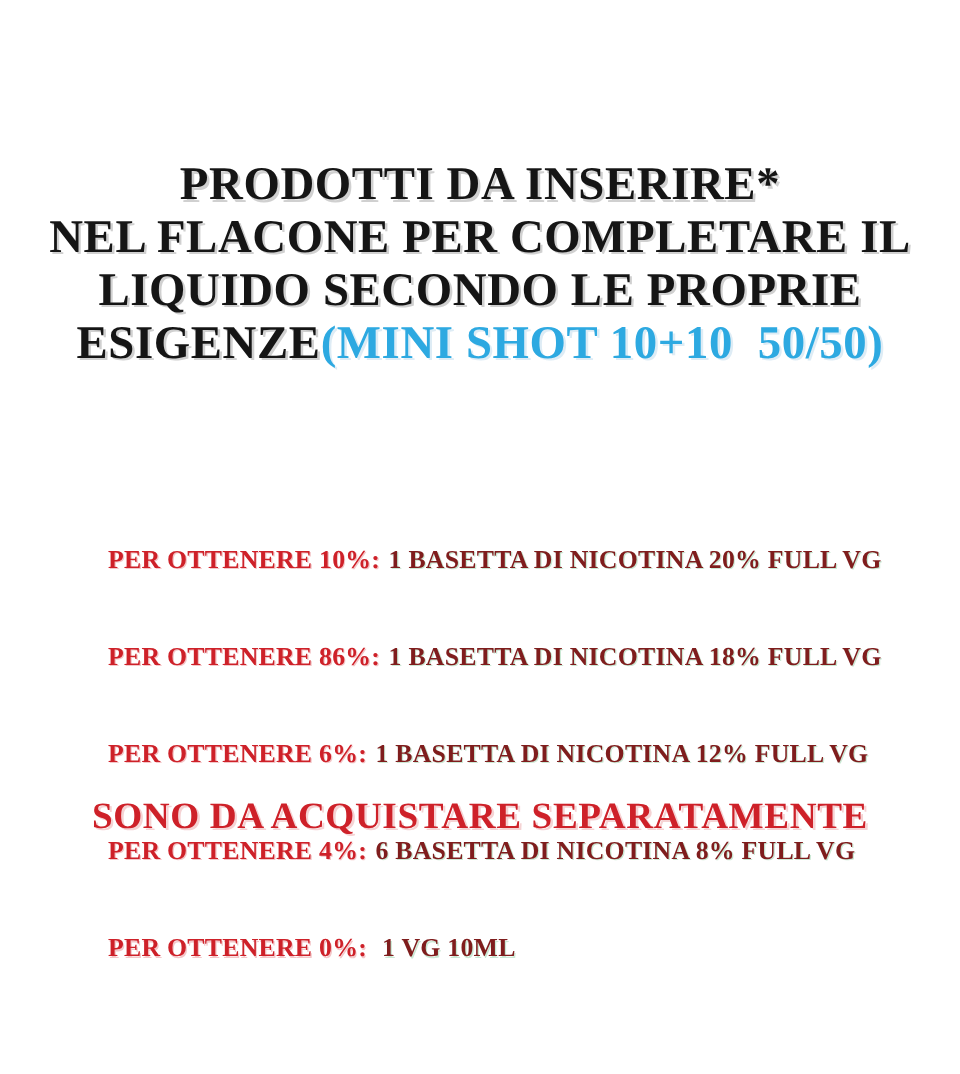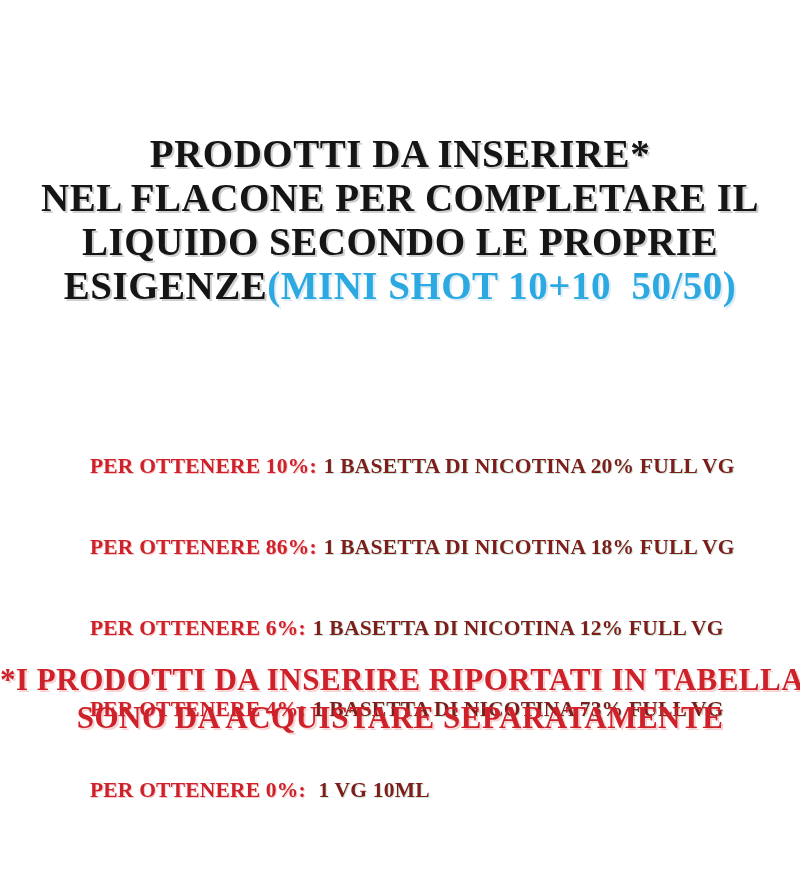--- a/index.html
+++ b/index.html
@@ -89,22 +89,21 @@
     <span class="title-line">PRODOTTI DA INSERIRE*</span>
     <span class="title-line">NEL FLACONE PER COMPLETARE IL</span>
     <span class="title-line">LIQUIDO SECONDO LE PROPRIE</span>
     <span class="title-line title-line-4"><span>ESIGENZE</span><span class="accent">(MINI SHOT 10+10  50/50)</span></span>
   </div>
 
   <div class="dosage-list">
     <span class="dosage-row"><span class="dosage-label">PER OTTENERE 10%:</span><span class="dosage-value">1 BASETTA DI NICOTINA 20% FULL VG</span></span>
     <span class="dosage-row"><span class="dosage-label">PER OTTENERE 86%:</span><span class="dosage-value">1 BASETTA DI NICOTINA 18% FULL VG</span></span>
     <span class="dosage-row"><span class="dosage-label">PER OTTENERE 6%:</span><span class="dosage-value">1 BASETTA DI NICOTINA 12% FULL VG</span></span>
-    <span class="dosage-row"><span class="dosage-label">PER OTTENERE 4%:</span><span class="dosage-value">1 BASETTA DI NICOTINA 73% FULL VG</span></span>
+    <span class="dosage-row"><span class="dosage-label">PER OTTENERE 4%:</span><span class="dosage-value">6 BASETTA DI NICOTINA 8% FULL VG</span></span>
     <span class="dosage-row"><span class="dosage-label">PER OTTENERE 0%:</span><span class="dosage-value"> 1 VG 10ML</span></span>
   </div>
 
   <div class="footnote">
-    <span class="footnote-line">*I PRODOTTI DA INSERIRE RIPORTATI IN TABELLA</span>
     <span class="footnote-line">SONO DA ACQUISTARE SEPARATAMENTE</span>
   </div>
 
 </div>
 
 </body></html>

